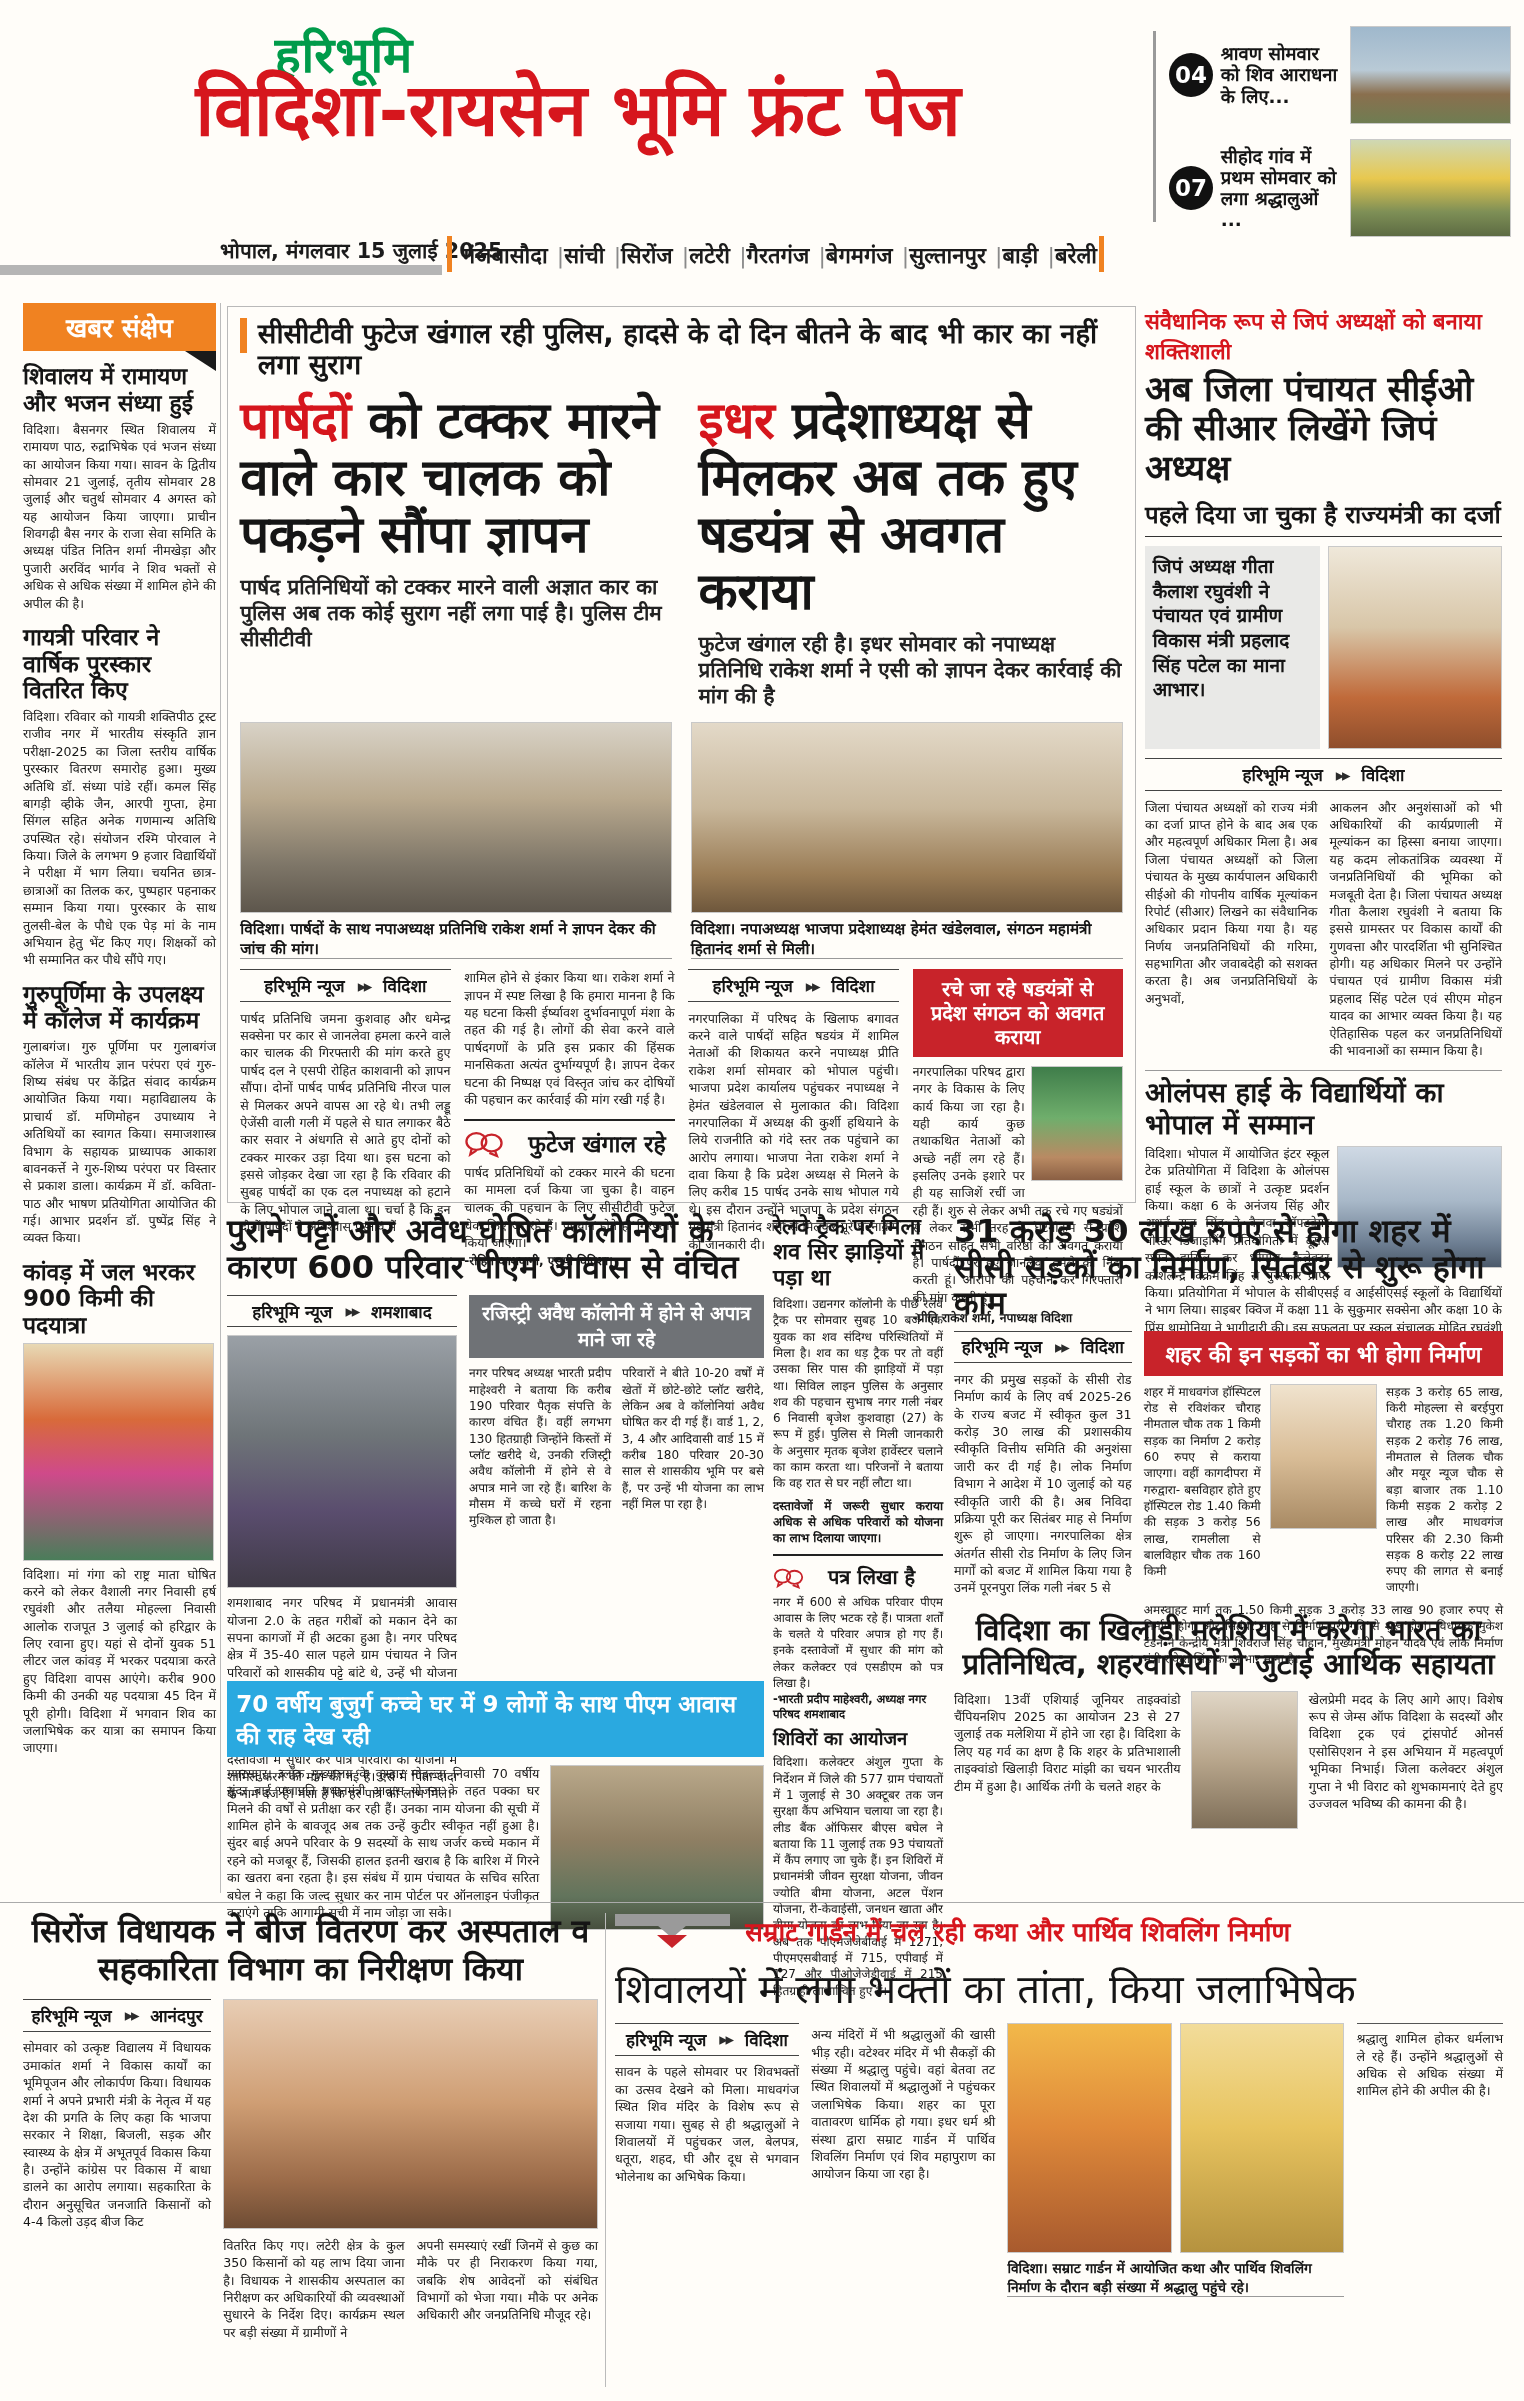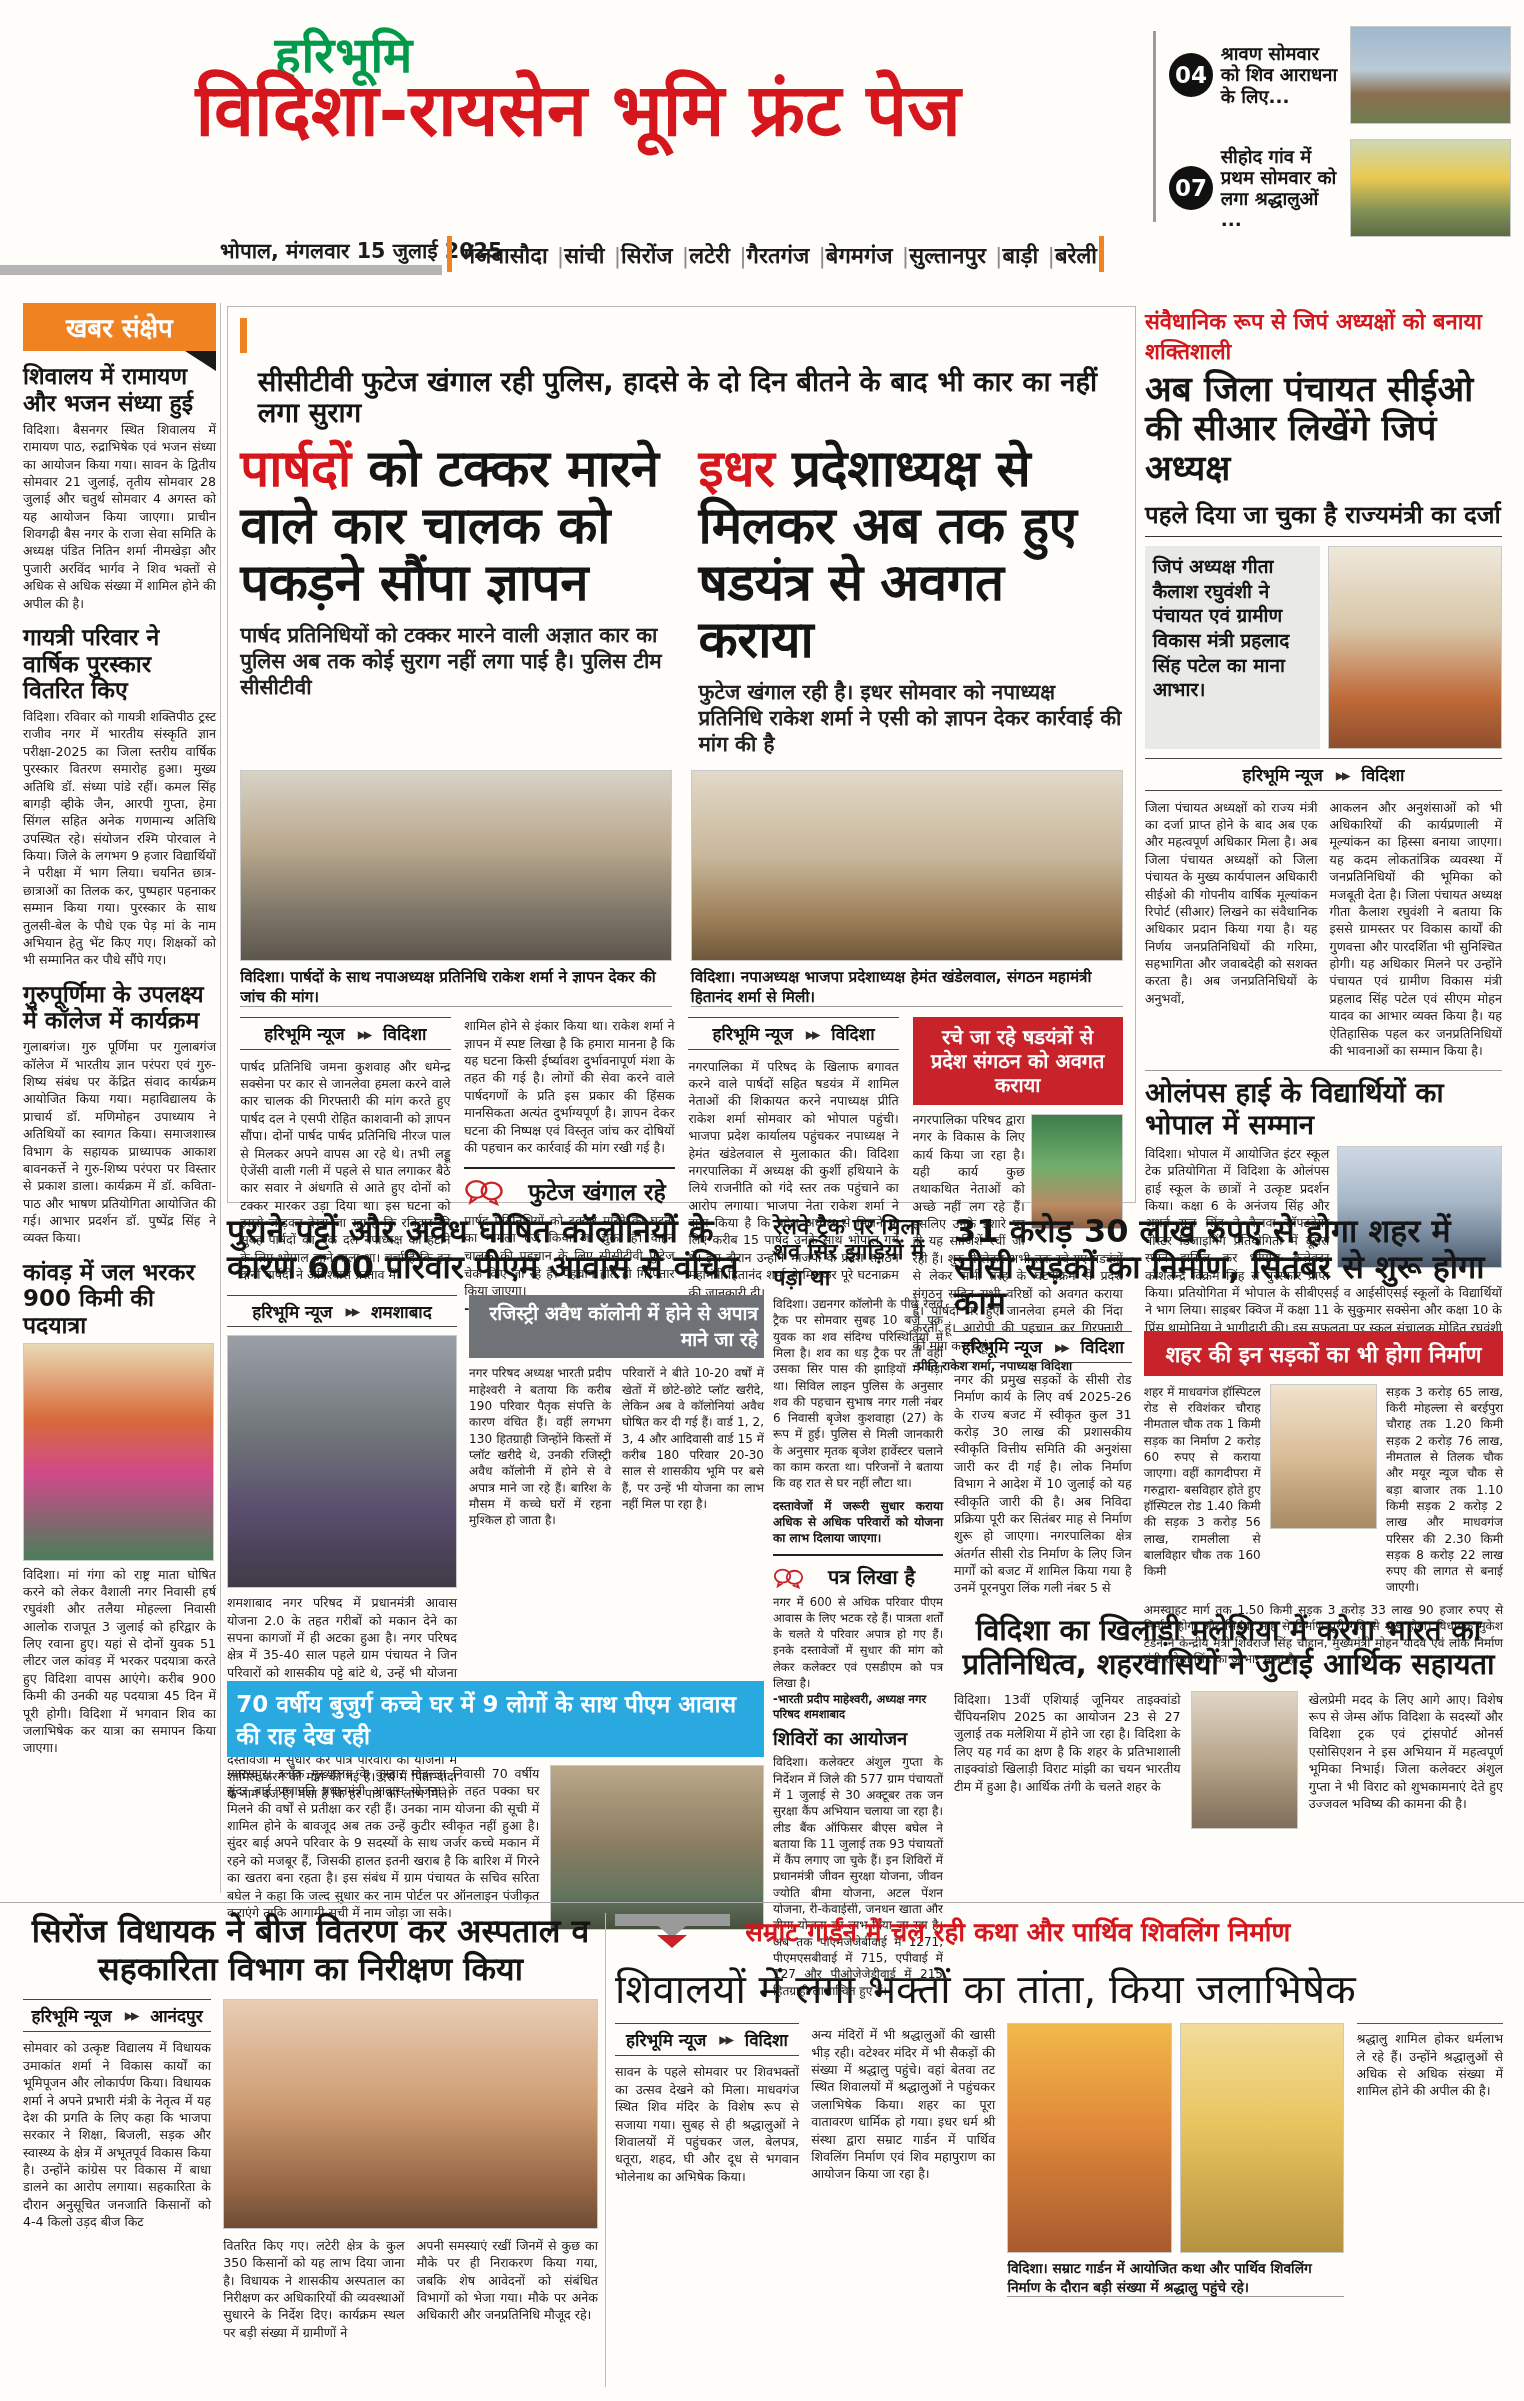--- a/index.html
+++ b/index.html
@@ -28,32 +28,32 @@
   .ph-students{background:linear-gradient(180deg,#cfd9e4 0%,#a8b8c8 45%,#6e7f93 80%,#4c5a6b 100%);}
   .ph-oldman{background:linear-gradient(180deg,#9aa0a6 0%,#6e7478 40%,#5a4d6e 70%,#3f3a46 100%);}
   .ph-official{background:linear-gradient(180deg,#f0e3ce 0%,#d9bd97 50%,#a88a64 100%);}
   .ph-family{background:linear-gradient(180deg,#b9a88a 0%,#8f7f63 45%,#62745c 80%,#474f3e 100%);}
   .ph-player{background:linear-gradient(180deg,#e0d6c6 0%,#b8a68c 50%,#7e6e58 100%);}
   .ph-seeds{background:linear-gradient(180deg,#e8cdb4 0%,#cf9e74 45%,#9a6a48 80%,#6e4c34 100%);}
   .ph-katha{background:linear-gradient(180deg,#f2b84a 0%,#e08a3a 45%,#a85a2e 100%);}
   .ph-tent{background:linear-gradient(180deg,#f2dc9a 0%,#e8c45f 45%,#b5923f 100%);}
   .ph-kanwar{background:linear-gradient(180deg,#e8d9b4 0%,#d86a3a 35%,#cf4a8a 60%,#4a7d5a 100%);}
   
-  .kicker{font-size:27.5px;font-weight:bold;line-height:1.15;margin-top:48px;}
+  .kicker{font-size:27.5px;font-weight:bold;line-height:1.15;}
   .headline-xl{font-size:51px;font-weight:bold;line-height:1.12;letter-spacing:-0.4px;}
   .lead-red{color:#d6161d;}
   .standfirst{font-size:20.7px;font-weight:bold;line-height:1.25;color:#222;}
   .body-t{font-size:12.6px;line-height:1.38;text-align:justify;}
   .body-s{font-size:12px;line-height:1.36;text-align:justify;}
   .caption{font-size:15.3px;font-weight:bold;padding-top:4.6px;border-bottom:0.8px solid #999;}
   .byline{display:flex;align-items:center;justify-content:center;gap:13px;font-size:17px;font-weight:bold;border-top:1.5px solid #444;border-bottom:1.5px solid #444;padding:3.8px 0;margin-bottom:7.7px;}
   .byline .arr{color:#2b2b2b;}
   .byline .arr::before{content:"▸▸";letter-spacing:-2.3px;}
   .redbox-title{background:#c8232a;color:#fff;font-weight:bold;text-align:center;}
-  .graybar{background:#6f7276;color:#fff;font-size:19px;font-weight:bold;text-align:right;padding:5.4px 6.1px;}
+  .graybar{background:#6f7276;color:#fff;font-size:19px;font-weight:bold;text-align:center;padding:5.4px 6.1px;}
   .quote-box{border-top:2.3px solid #222;padding-top:6.1px;}
   .quote-head{display:flex;align-items:flex-end;gap:24px;font-size:23px;font-weight:bold;}
   .quote-txt{font-size:12.6px;line-height:1.4;margin-top:4.6px;text-align:justify;}
   .attr{font-weight:bold;}
   .orange-head{background:#f08221;color:#fff;font-size:26px;font-weight:bold;text-align:center;padding:6.1px 0;position:relative;}
   .orange-head::after{content:"";position:absolute;right:0;top:100%;border-top:20px solid #1a1a1a;border-left:31px solid transparent;}
   .brief-title{font-size:23px;font-weight:bold;line-height:1.15;margin:12.2px 0 4.6px 0;}
   .blueband{background:#2aa9e0;color:#fff;font-size:23px;font-weight:bold;padding:6.1px 9.2px;}
   .headline-l{font-size:32px;font-weight:bold;line-height:1.12;}
   .headline-m{font-size:27.5px;font-weight:bold;line-height:1.15;}

